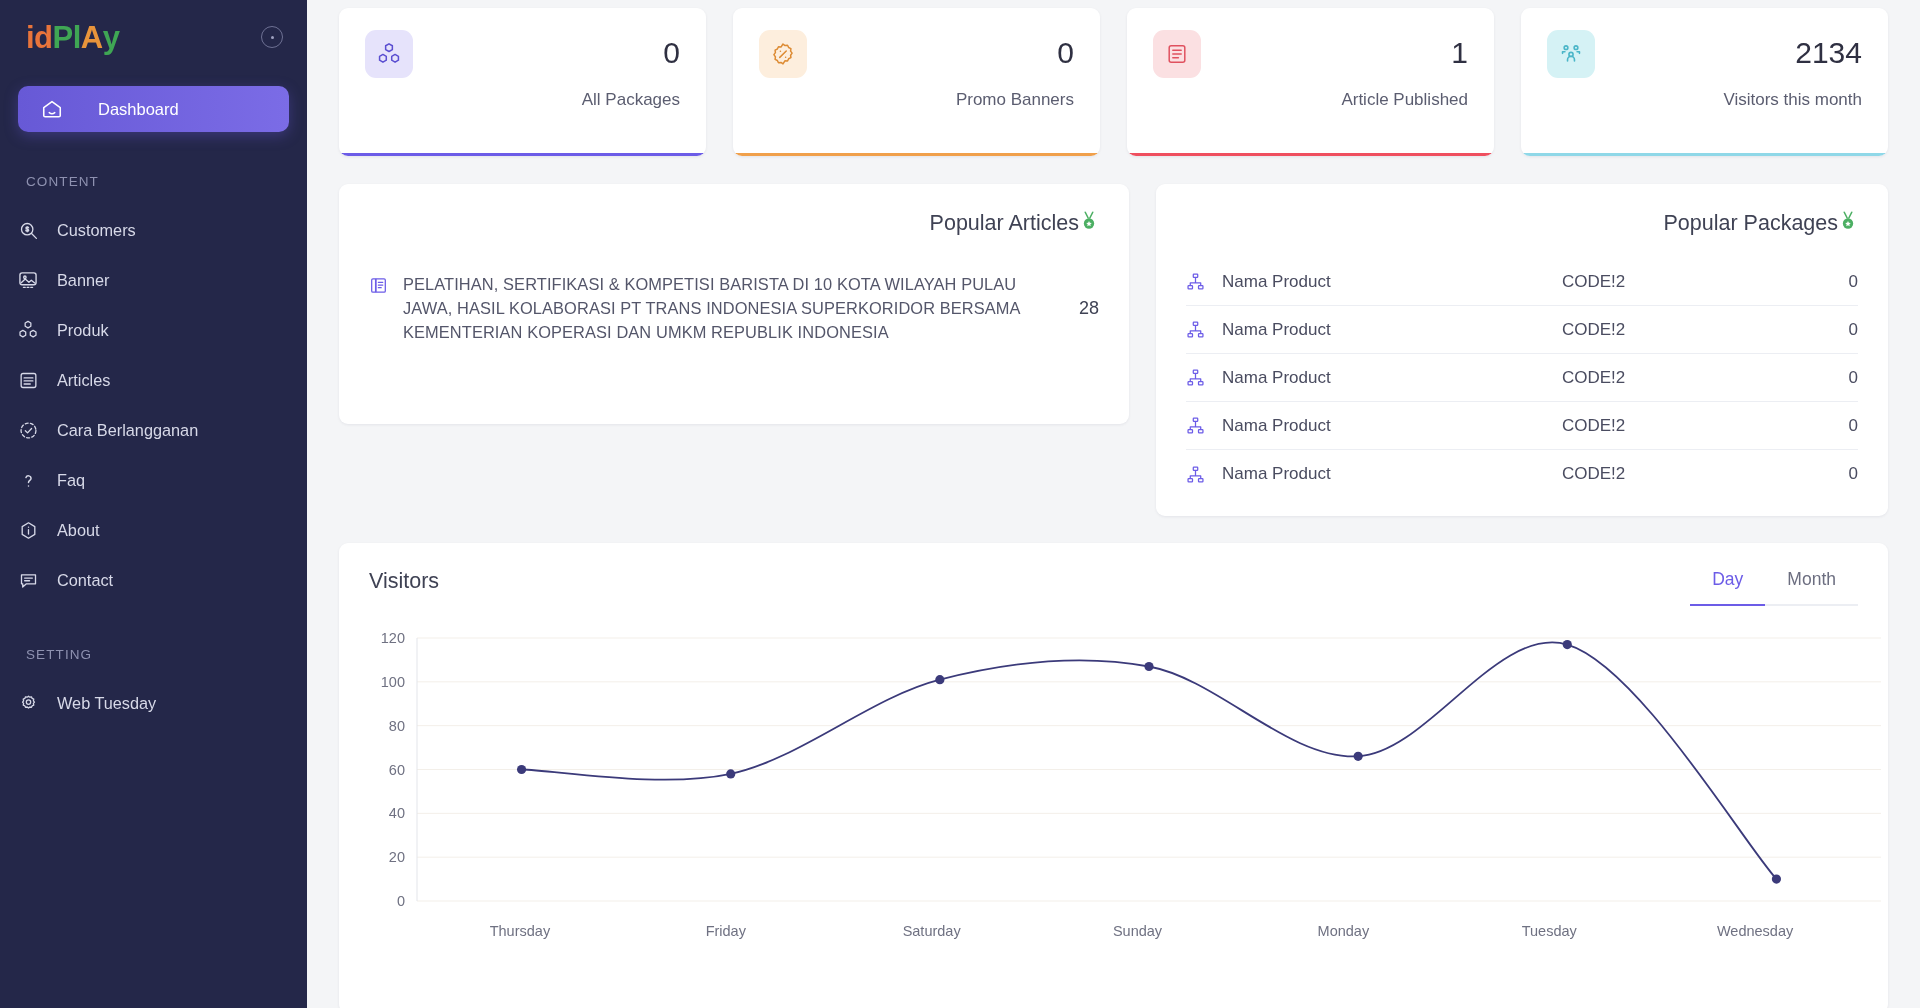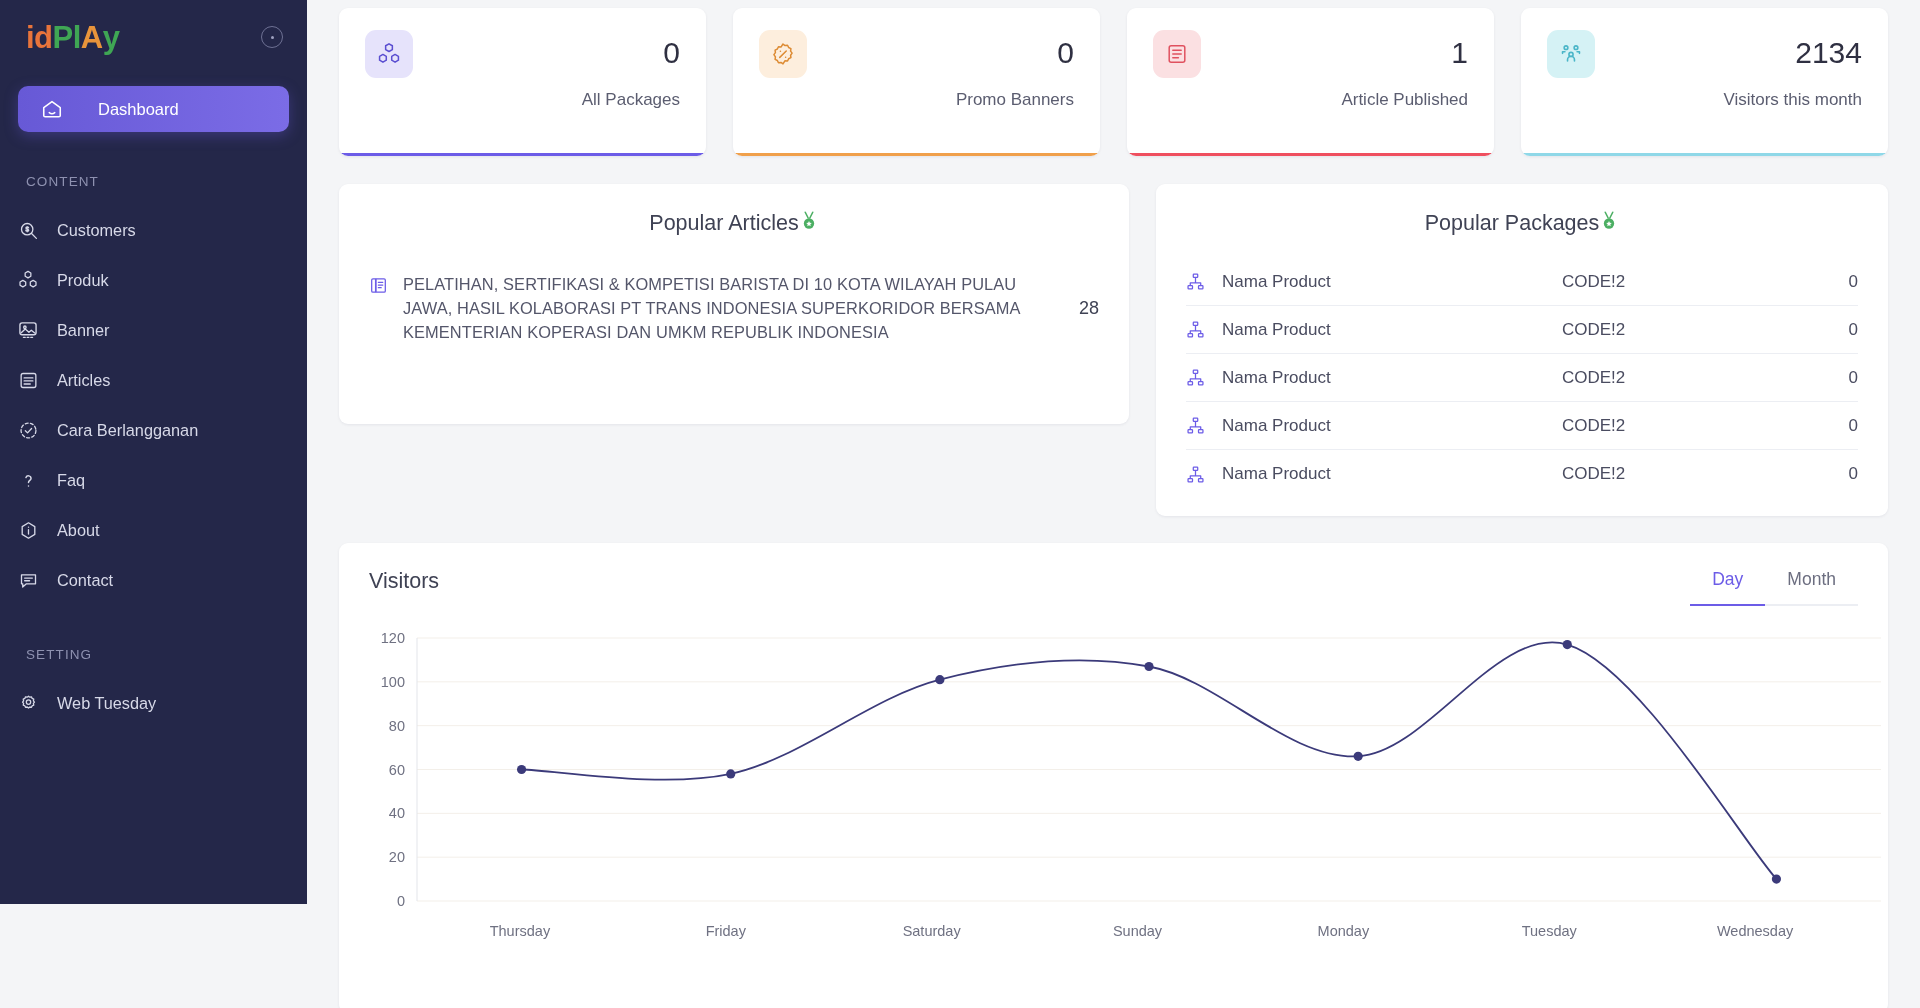--- a/index.html
+++ b/index.html
@@ -10,21 +10,21 @@
     color: #3f4254;
     -webkit-font-smoothing: antialiased;
   }
   .app { display: flex; width: 1920px; height: 1008px; }
 
   
   .sidebar {
     width: 307px;
     flex: 0 0 307px;
     background: #242749;
-    height: 904px;
+    height: 1008px;
     position: relative;
     overflow: hidden;
   }
   .sidebar-head {
     height: 74px;
     display: flex;
     align-items: center;
     justify-content: space-between;
     padding: 0 24px 0 26px;
   }
@@ -132,21 +132,21 @@
   
   .panels-row { display:flex; gap:27px; margin-top: 28px; align-items: flex-start; }
   .panel {
     background:#fff;
     border-radius: 9px;
     box-shadow: 0 1px 3px rgba(20,20,60,.07);
   }
   .panel-articles { width: 790px; flex: 0 0 790px; min-height: 240px; padding: 26px 30px 30px 30px; }
   .panel-packages { flex: 1 1 auto; padding: 26px 30px 18px 30px; }
 
-  .panel-head { display:flex; align-items:center; justify-content:center; }
+  .panel-head { display:flex; align-items:center; justify-content:flex-end; }
   .panel-title { font-size: 21.5px; color:#3f4254; font-weight: 400; }
 
   .article-row {
     display:flex; align-items:flex-start; gap: 14px;
     margin-top: 36px;
   }
   .article-ico { flex:0 0 20px; margin-top: 4px; }
   .article-text {
     flex: 1 1 auto;
     font-size: 16.4px;
@@ -229,39 +229,39 @@
             <circle cx="10.5" cy="10.5" r="6.5"></circle>
             <path d="M15.5 15.5 21 21"></path>
             <path d="M10.5 7.6v5.8M12.2 9.1c0-.7-.7-1.2-1.6-1.2s-1.6.5-1.6 1.2.7 1.1 1.6 1.3 1.7.6 1.7 1.3-.8 1.2-1.7 1.2-1.7-.5-1.7-1.2"></path>
           </svg>
       </span>
       <span>Customers</span>
     </div>
 
     <div class="nav-item">
       <span class="nav-ico">
-        <svg width="22" height="22" viewBox="0 0 24 24" fill="none" stroke="#d7d9e8" stroke-width="1.4" stroke-linejoin="round">
-          <path d="M12 2.6 15.1 4.4v3.5L12 9.7 8.9 7.9V4.4z"></path>
-          <path d="M6.4 12.4 9.5 14.2v3.5L6.4 19.5 3.3 17.7v-3.5z"></path>
-          <path d="M17.6 12.4l3.1 1.8v3.5l-3.1 1.8-3.1-1.8v-3.5z"></path>
-        </svg>
-      </span>
-      <span>Produk</span>
-    </div>
-
-    <div class="nav-item">
-      <span class="nav-ico">
         <svg width="22" height="22" viewBox="0 0 24 24" fill="none" stroke="#d7d9e8" stroke-width="1.5" stroke-linejoin="round">
           <rect x="3.2" y="4.2" width="17.6" height="13" rx="2.4"></rect>
           <circle cx="8.6" cy="9" r="1.3"></circle>
           <path d="M4.3 15.2 9 11l4 3.4 2.6-2.1 4.1 3.3"></path>
           <path d="M7 20h2M11 20h2M15 20h2" stroke-linecap="round"></path>
         </svg>
       </span>
       <span>Banner</span>
+    </div>
+
+    <div class="nav-item">
+      <span class="nav-ico">
+        <svg width="22" height="22" viewBox="0 0 24 24" fill="none" stroke="#d7d9e8" stroke-width="1.4" stroke-linejoin="round">
+          <path d="M12 2.6 15.1 4.4v3.5L12 9.7 8.9 7.9V4.4z"></path>
+          <path d="M6.4 12.4 9.5 14.2v3.5L6.4 19.5 3.3 17.7v-3.5z"></path>
+          <path d="M17.6 12.4l3.1 1.8v3.5l-3.1 1.8-3.1-1.8v-3.5z"></path>
+        </svg>
+      </span>
+      <span>Produk</span>
     </div>
 
     <div class="nav-item">
       <span class="nav-ico">
         <svg width="21" height="21" viewBox="0 0 24 24" fill="none" stroke="#d7d9e8" stroke-width="1.5" stroke-linecap="round" stroke-linejoin="round">
           <rect x="3.6" y="4" width="16.8" height="16" rx="2.2"></rect>
           <path d="M7 9h10M7 12.5h10M7 16h7"></path>
         </svg>
       </span>
       <span>Articles</span>

